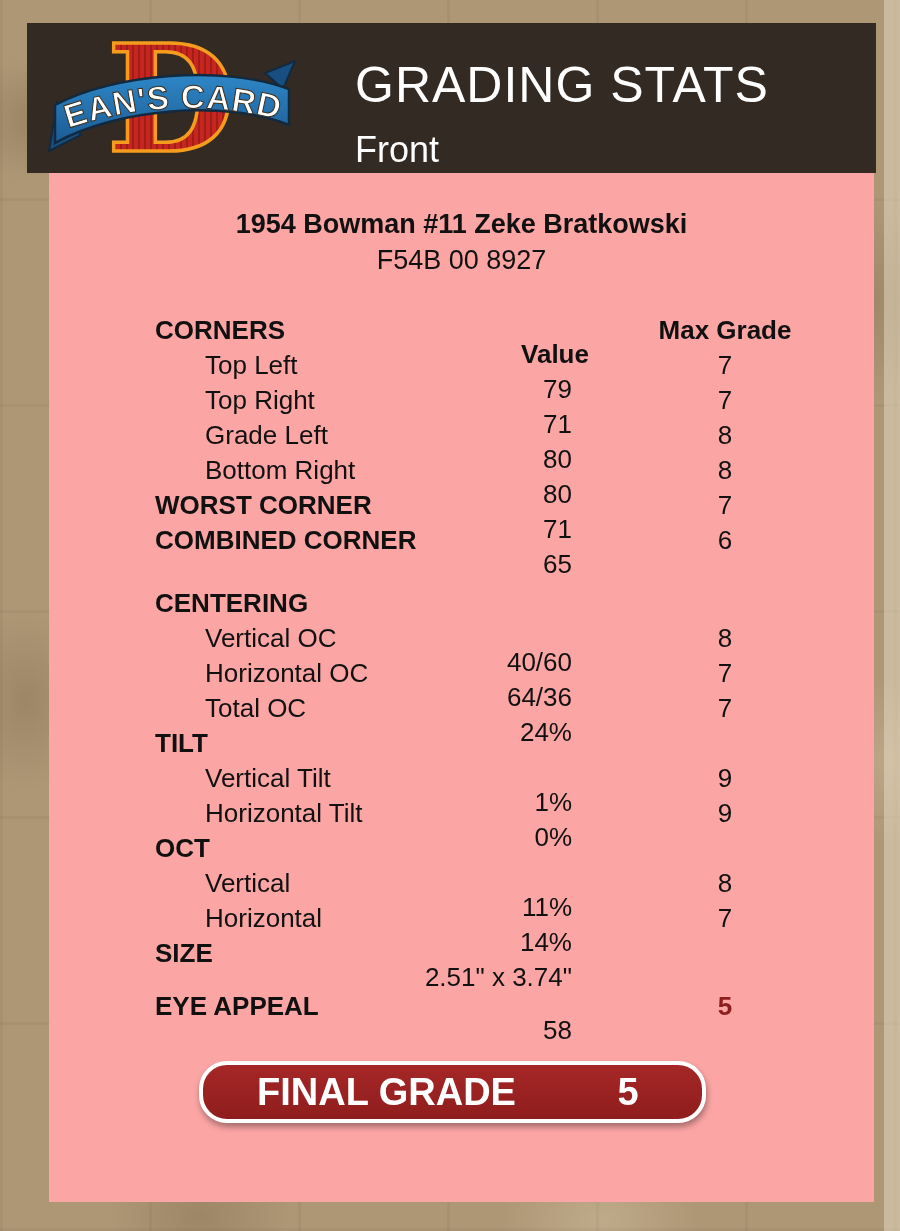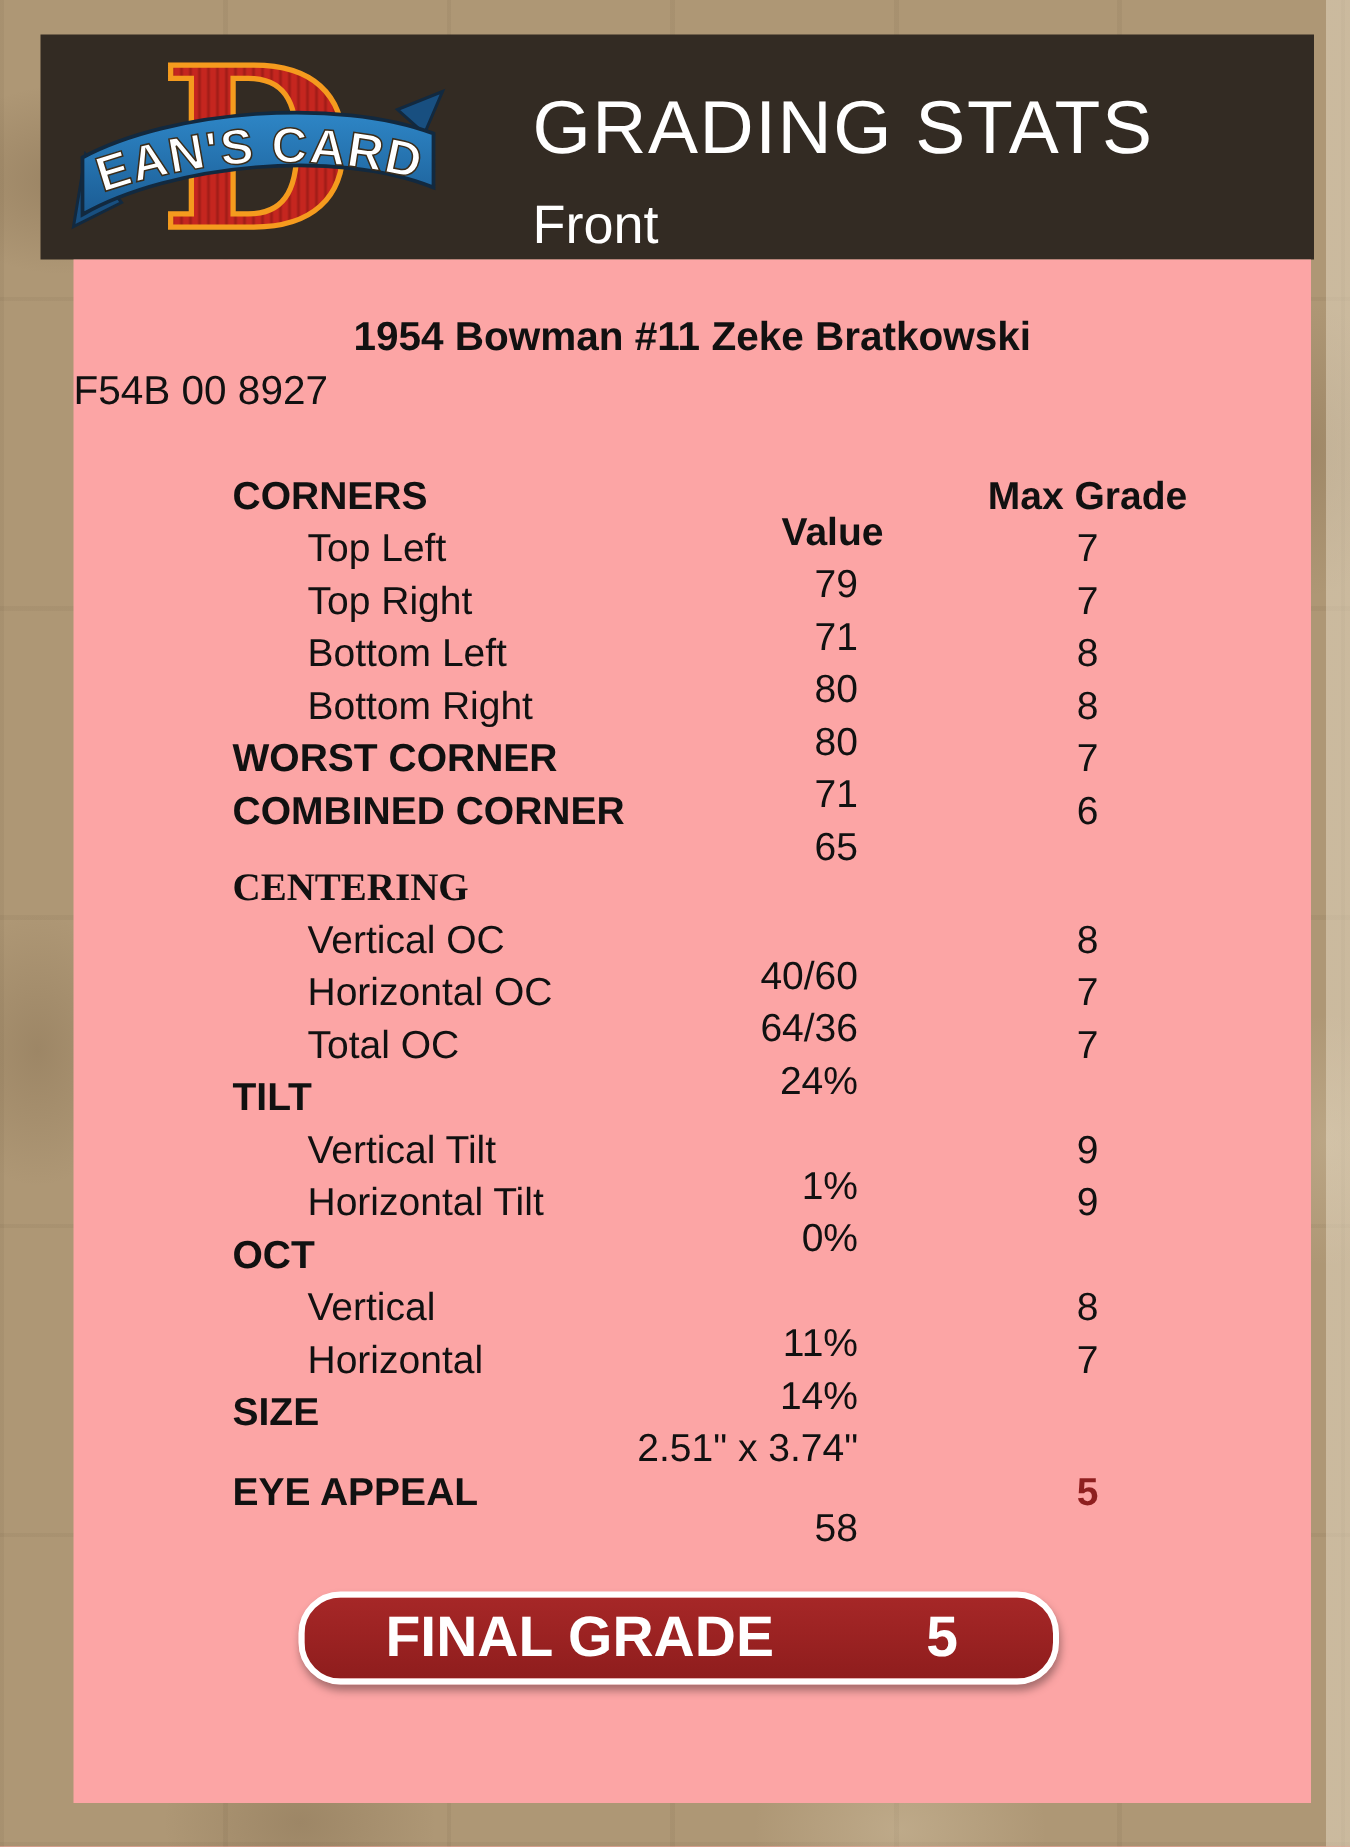--- a/index.html
+++ b/index.html
@@ -31,27 +31,27 @@
   .header-title { position:absolute; left:328px; top:34px; width:440px; text-align:left; color:#fff; }
   .header-title .main { font-size:50px; line-height:56px; font-weight:normal; letter-spacing:1px; }
   .header-title .sub  { font-size:36px; line-height:42px; margin-top:16px; }
 
   
   .content {
     position:absolute; left:49px; top:173px; width:825px; height:1029px;
     background:#fca5a5;
   }
   .card-title  { position:absolute; top:36px;  left:0; width:100%; text-align:center; font-weight:bold; font-size:27px; }
-  .card-serial { position:absolute; top:72px;  left:0; width:100%; font-size:27px; }
+  .card-serial { position:absolute; top:72px;  left:0; width:100%; text-align:center; font-size:27px; }
 
   
   .stats { position:absolute; top:140px; left:0; width:100%; font-size:26px; }
   .row { position:relative; height:35px;padding-left:20px; }
   .row > div { position:absolute; top:0; line-height:35px; white-space:nowrap; }
-  .row.gap  { margin-top:16px;font-family:Liberation Serif, serif; }
+  .row.gap  { margin-top:28px; }
   .row.gap2 { margin-top:18px; }
   .c-label { left:106px; }
   .item  .c-label { left:156px; }
   .c-value { left:373px; width:150px; text-align:right;margin-top:24px; }
   .c-max   { left:606px; width:140px; text-align:center; }
   .columns-header .c-value { left:420px; width:172px; text-align:center; }
   .columns-header .c-label,
   .columns-header .c-value,
   .columns-header .c-max,
   .total .c-label,
@@ -116,21 +116,21 @@
       <div class="c-label">Top Left</div>
       <div class="c-value">79</div>
       <div class="c-max">7</div>
     </div>
     <div class="row item">
       <div class="c-label">Top Right</div>
       <div class="c-value">71</div>
       <div class="c-max">7</div>
     </div>
     <div class="row item">
-      <div class="c-label">Bottom Left</div>
+      <div class="c-label">Grade Left</div>
       <div class="c-value">80</div>
       <div class="c-max">8</div>
     </div>
     <div class="row item">
       <div class="c-label">Bottom Right</div>
       <div class="c-value">80</div>
       <div class="c-max">8</div>
     </div>
     <div class="row total">
       <div class="c-label">WORST CORNER</div>

